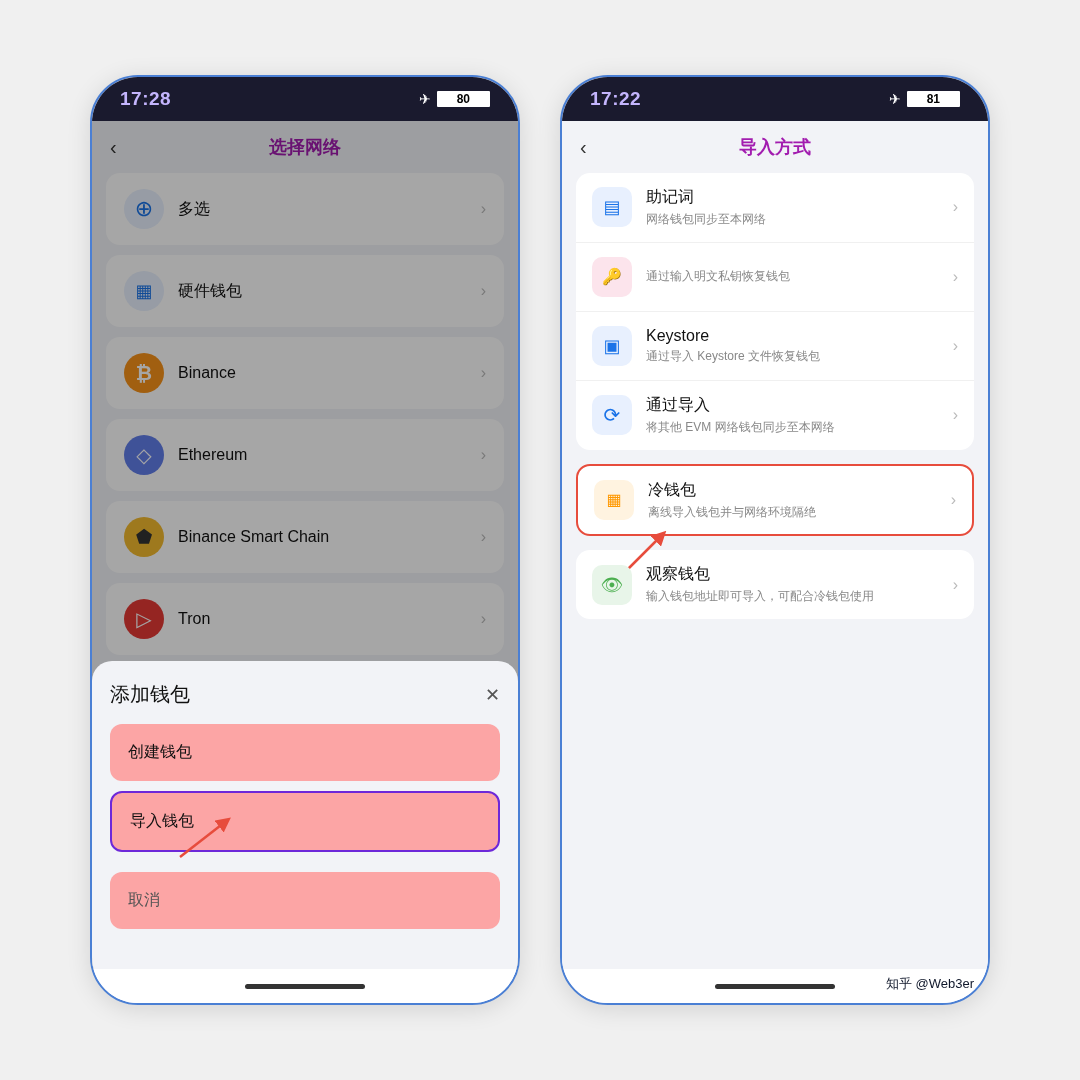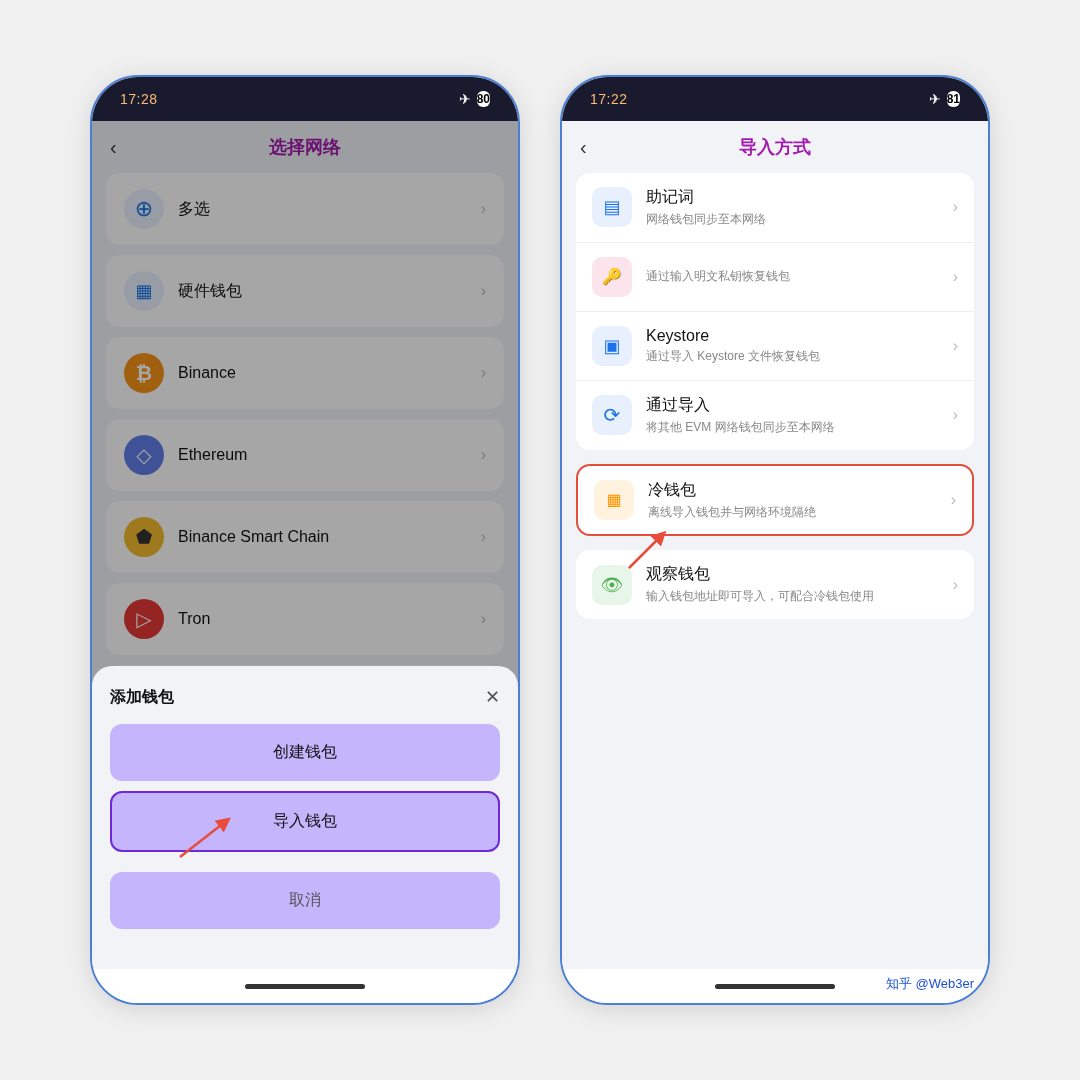--- a/index.html
+++ b/index.html
@@ -32,37 +32,37 @@
     .status-bar {
       background: #1a1a2e;
       height: 44px;
       display: flex;
       align-items: center;
       justify-content: space-between;
       padding: 0 28px;
       flex-shrink: 0;
     }
     .status-time {
-      color: #fdba74;
-      font-size: 14px;
-      font-weight: 400;
+      color: #c4b5fd;
+      font-size: 19px;
+      font-weight: 700;
       letter-spacing: 0.5px;
     }
     .status-icons {
       display: flex;
       align-items: center;
       gap: 6px;
       color: #fff;
       font-size: 14px;
     }
     .battery-box {
       background: #fff;
       color: #000;
-      border-radius: 6px;
-      padding: 1px 0;
+      border-radius: 1px;
+      padding: 1px 20px;
       font-size: 12px;
       font-weight: 600;
     }
 
     
     .screen {
       flex: 1;
       background: #f2f3f7;
       overflow: hidden;
       position: relative;
@@ -149,34 +149,34 @@
       border-radius: 20px 20px 0 0;
       padding: 20px 18px 30px;
     }
     .sheet-header {
       display: flex;
       align-items: center;
       justify-content: space-between;
       margin-bottom: 16px;
     }
     .sheet-title {
-      font-size: 16px;
-      font-weight: 700;
+      font-size: 20px;
+      font-weight: 400;
       color: #111;
     }
     .sheet-close {
       font-size: 18px;
       color: #555;
       cursor: pointer;
     }
     .sheet-btn {
-      background: #c4b5fd;
+      background: #fca5a5;
       border-radius: 12px;
       padding: 18px;
-      text-align: center;
+      text-align: left;
       font-size: 16px;
       color: #111;
       margin-bottom: 10px;
       cursor: pointer;
     }
     .sheet-btn.highlighted {
       border: 2px solid #6d28d9;
     }
     .sheet-btn.cancel {
       color: #555;
@@ -249,21 +249,21 @@
     .import-item-chevron {
       color: #bbb;
       font-size: 16px;
     }
 
     .watermark {
       position: absolute;
       bottom: 10px;
       right: 14px;
       font-size: 13px;
-      color: #1d4ed8;
+      color: #0f172a;
       z-index: 50;
     }
   </style>
 </head>
 <body>
 
 <div class="phone">
 
   <div class="status-bar">
     <span class="status-time">17:28</span>

